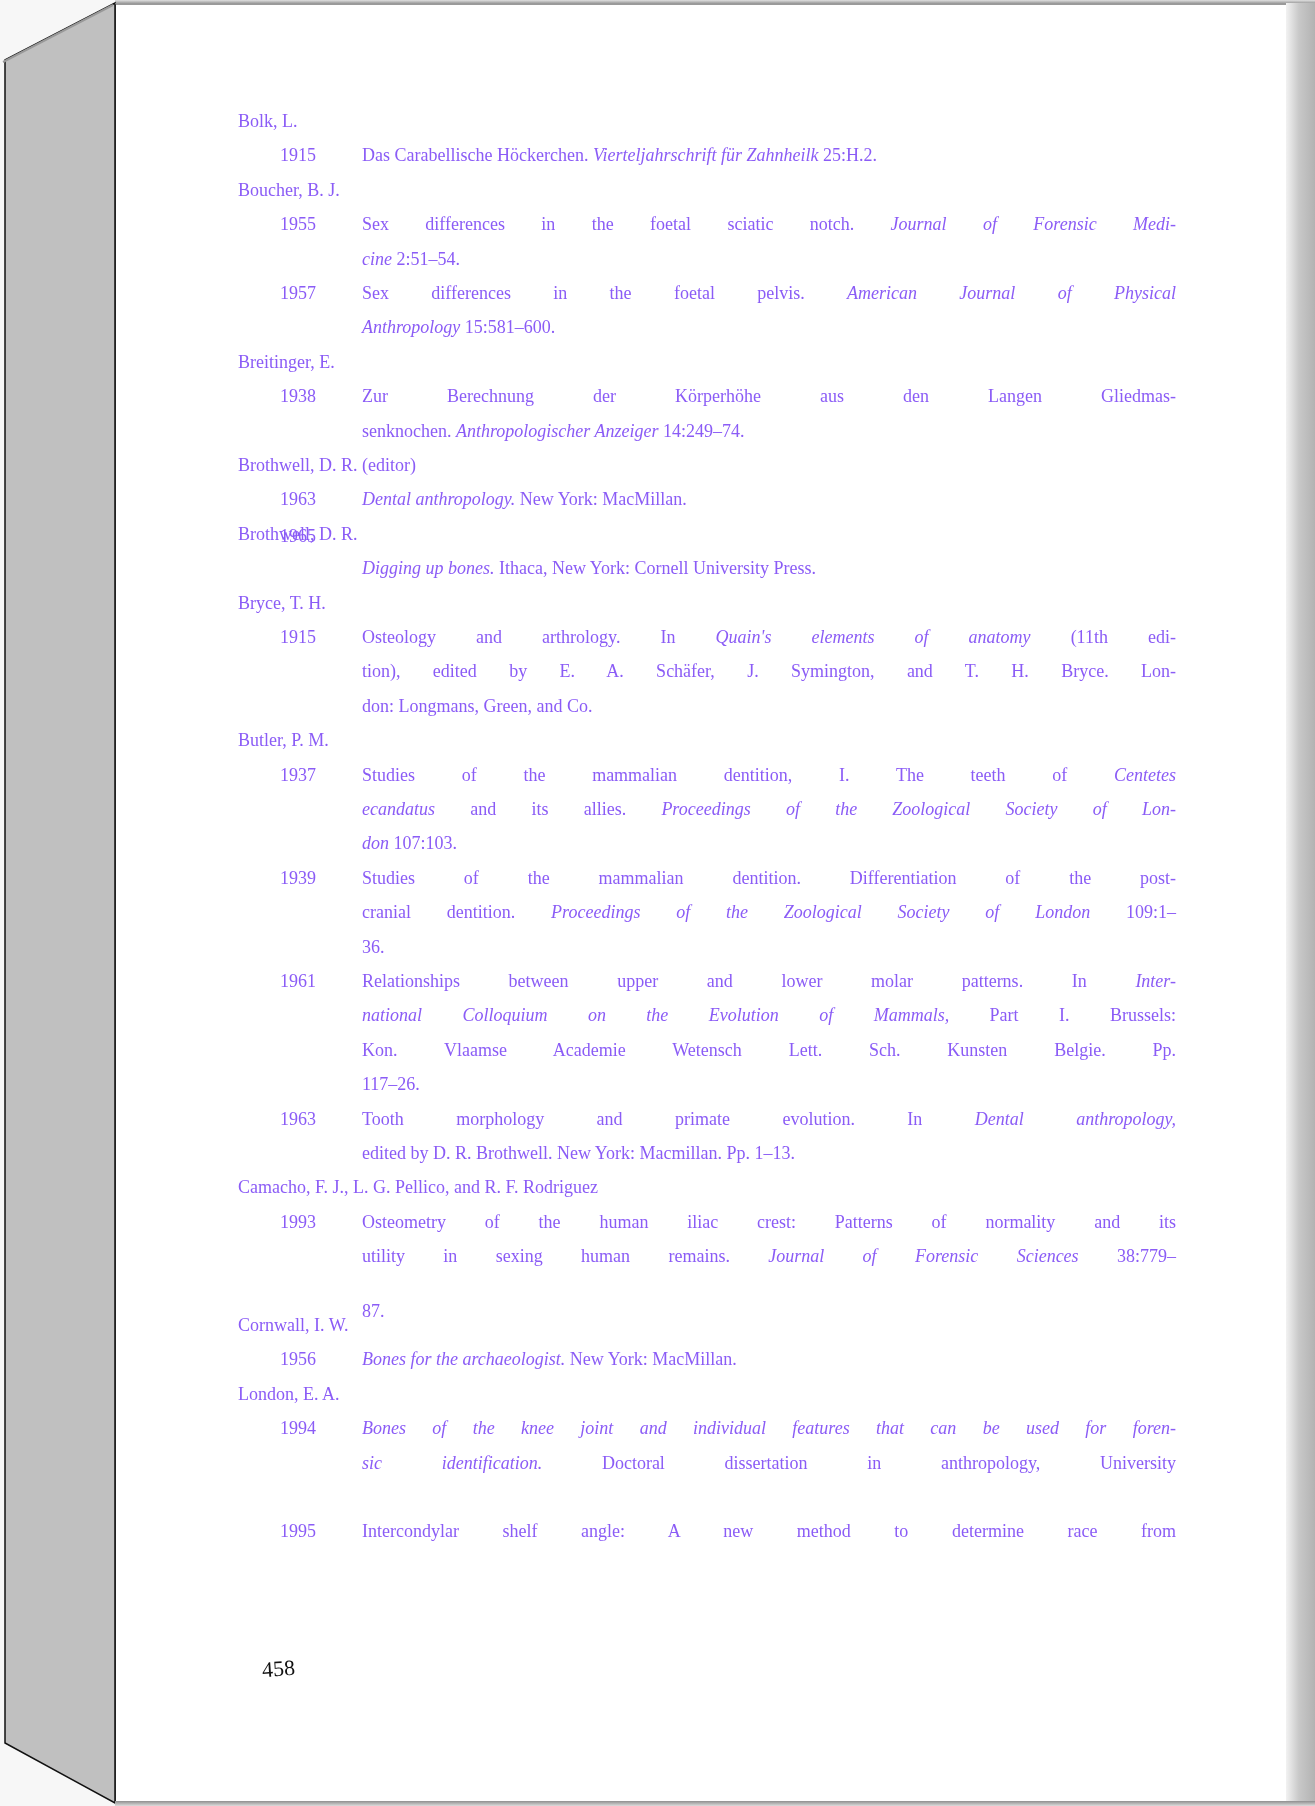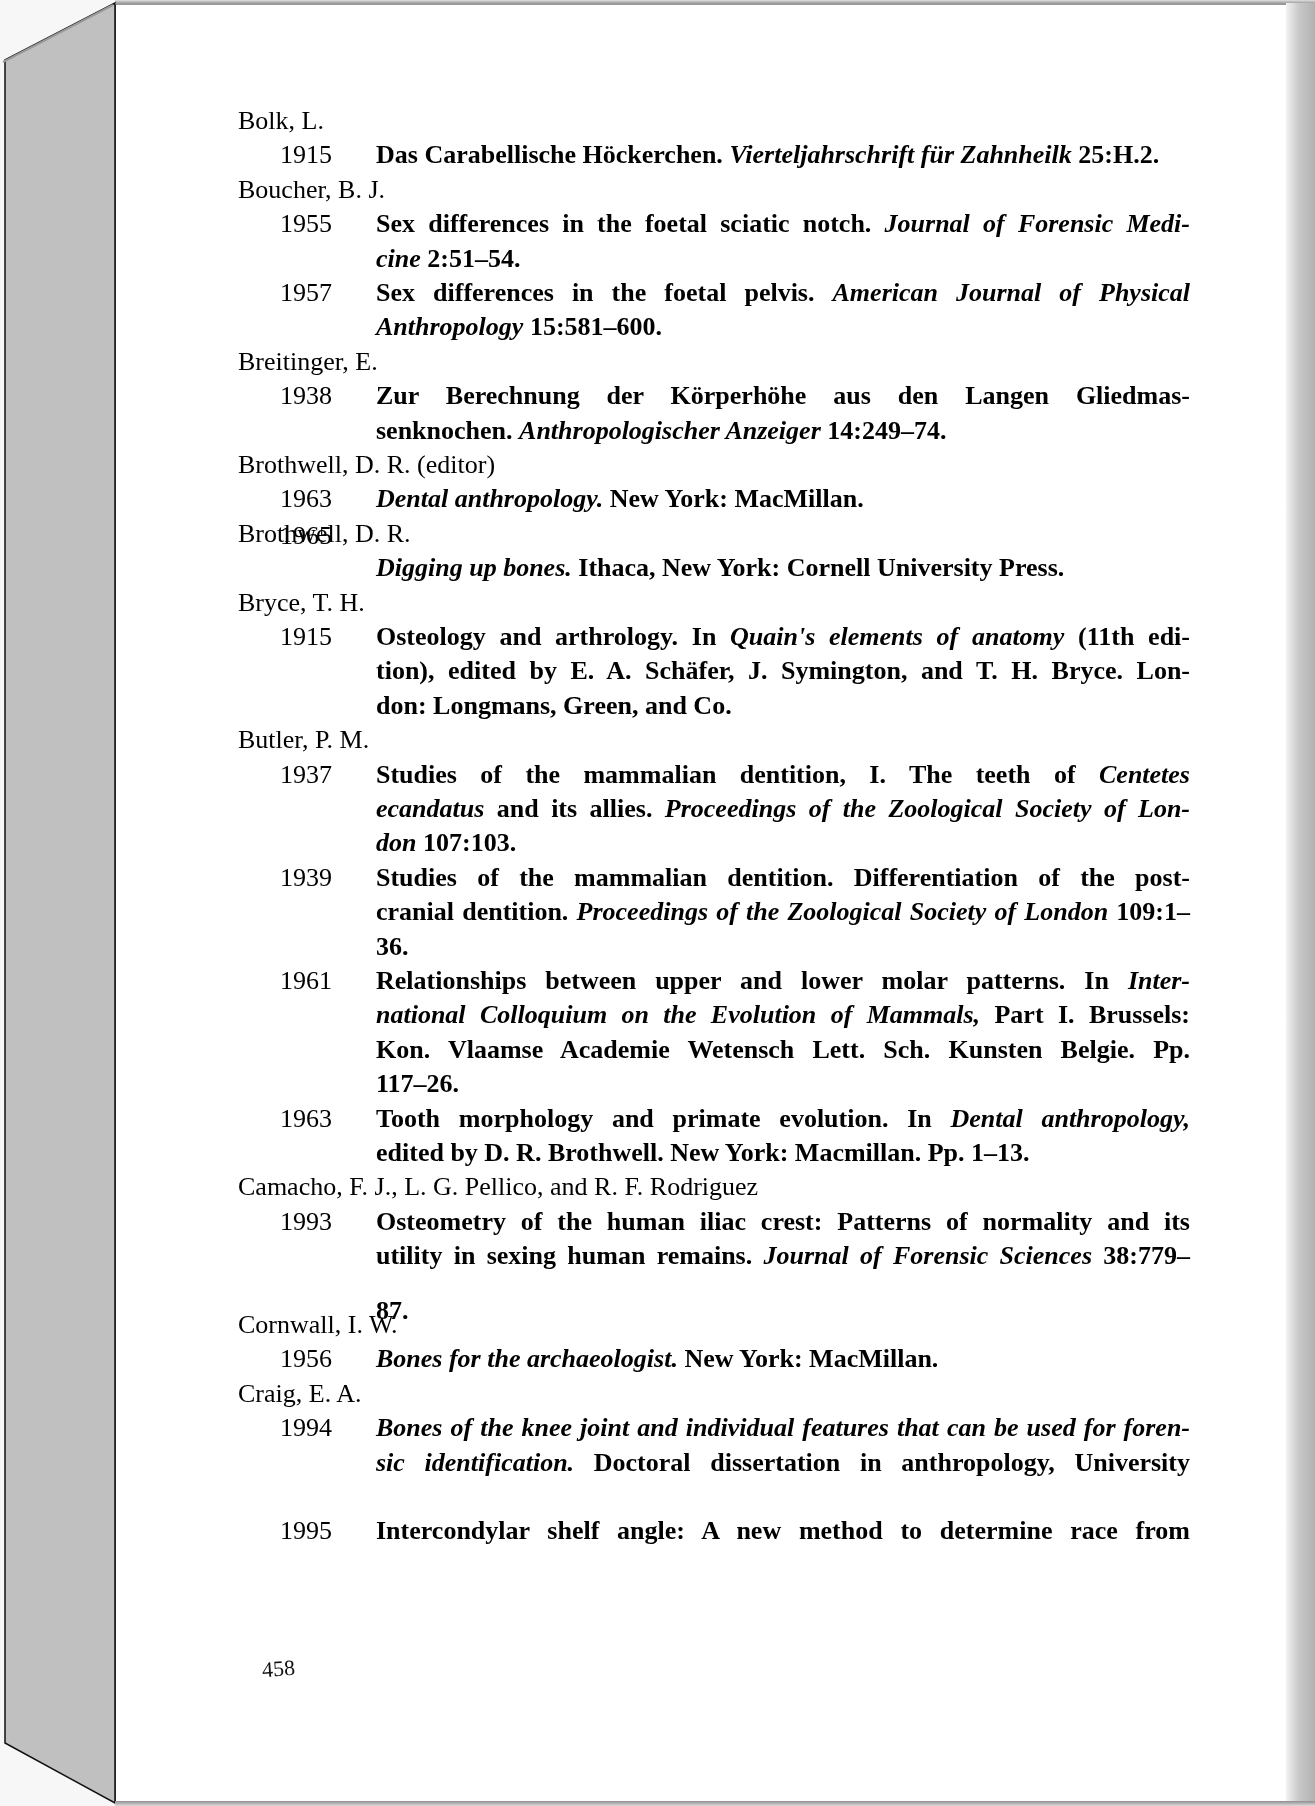--- a/index.html
+++ b/index.html
@@ -26,31 +26,31 @@
   .shadow-top {
     position: absolute; left: 115px; top: 0; width: 1200px; height: 4px;
     background: linear-gradient(to bottom, #e0e0e0, #8e8e8e);
   }
   .shadow-bottom {
     position: absolute; left: 115px; top: 1801px; width: 1200px; height: 5px;
     background: linear-gradient(to bottom, #8e8e8e, #dcdcdc);
   }
   .refs {
     position: absolute; left: 0; top: 0; width: 1245px; height: 1806px;
-    color: #000000;
-    font-size: 26px;
+    color: #8b5cf6;
+    font-size: 18px;
   }
   .line {
     position: absolute; height: 34px; line-height: 34px; white-space: nowrap;
   }
   .author { left: 238px; }
   .year { left: 280px; }
   .text {
-    left: 376px; width: 814px;
-    text-align: justify; text-align-last: justify; font-weight: bold;
+    left: 362px; width: 814px;
+    text-align: justify; text-align-last: justify;
   }
   .text.last { text-align-last: left; }
   .i { font-style: italic; }
   .pageno {
     position: absolute; left: 262px; top: 1656px;
     font-size: 22px; color: #111;
     transform: rotate(-4deg);
   }
 </style>
 </head>
@@ -111,21 +111,21 @@
     <div class="line text" style="top: 1101.6px;"><span>Tooth morphology and primate evolution. In </span><span class="i">Dental anthropology,</span></div>
     <div class="line text last" style="top: 1136px;"><span>edited by D. R. Brothwell. New York: Macmillan. Pp. 1–13.</span></div>
     <div class="line author" style="top: 1170.4px;">Camacho, F. J., L. G. Pellico, and R. F. Rodriguez</div>
     <div class="line year" style="top: 1204.8px;">1993</div>
     <div class="line text" style="top: 1204.8px;"><span>Osteometry of the human iliac crest: Patterns of normality and its</span></div>
     <div class="line text" style="top: 1239.2px;"><span>utility in sexing human remains. </span><span class="i">Journal of Forensic Sciences</span><span> 38:779–</span></div>
     <div class="line text last" style="top: 1273.6px; margin-top: 20px;"><span>87.</span></div>
     <div class="line author" style="top: 1308px;">Cornwall, I. W.</div>
     <div class="line year" style="top: 1342.4px;">1956</div>
     <div class="line text last" style="top: 1342.4px;"><span class="i">Bones for the archaeologist.</span><span> New York: MacMillan.</span></div>
-    <div class="line author" style="top: 1376.8px;">Craig, E. A.</div>
+    <div class="line author" style="top: 1376.8px;">London, E. A.</div>
     <div class="line year" style="top: 1411.2px;">1994</div>
     <div class="line text" style="top: 1411.2px;"><span class="i">Bones of the knee joint and individual features that can be used for foren-</span></div>
     <div class="line text" style="top: 1445.6px;"><span class="i">sic identification.</span><span> Doctoral dissertation in anthropology, University</span></div>
     <div class="line year" style="top: 1514.4px;">1995</div>
     <div class="line text" style="top: 1514.4px;"><span>Intercondylar shelf angle: A new method to determine race from</span></div>
   </div>
 
 <div class="pageno">458</div>
 
 </body></html>

